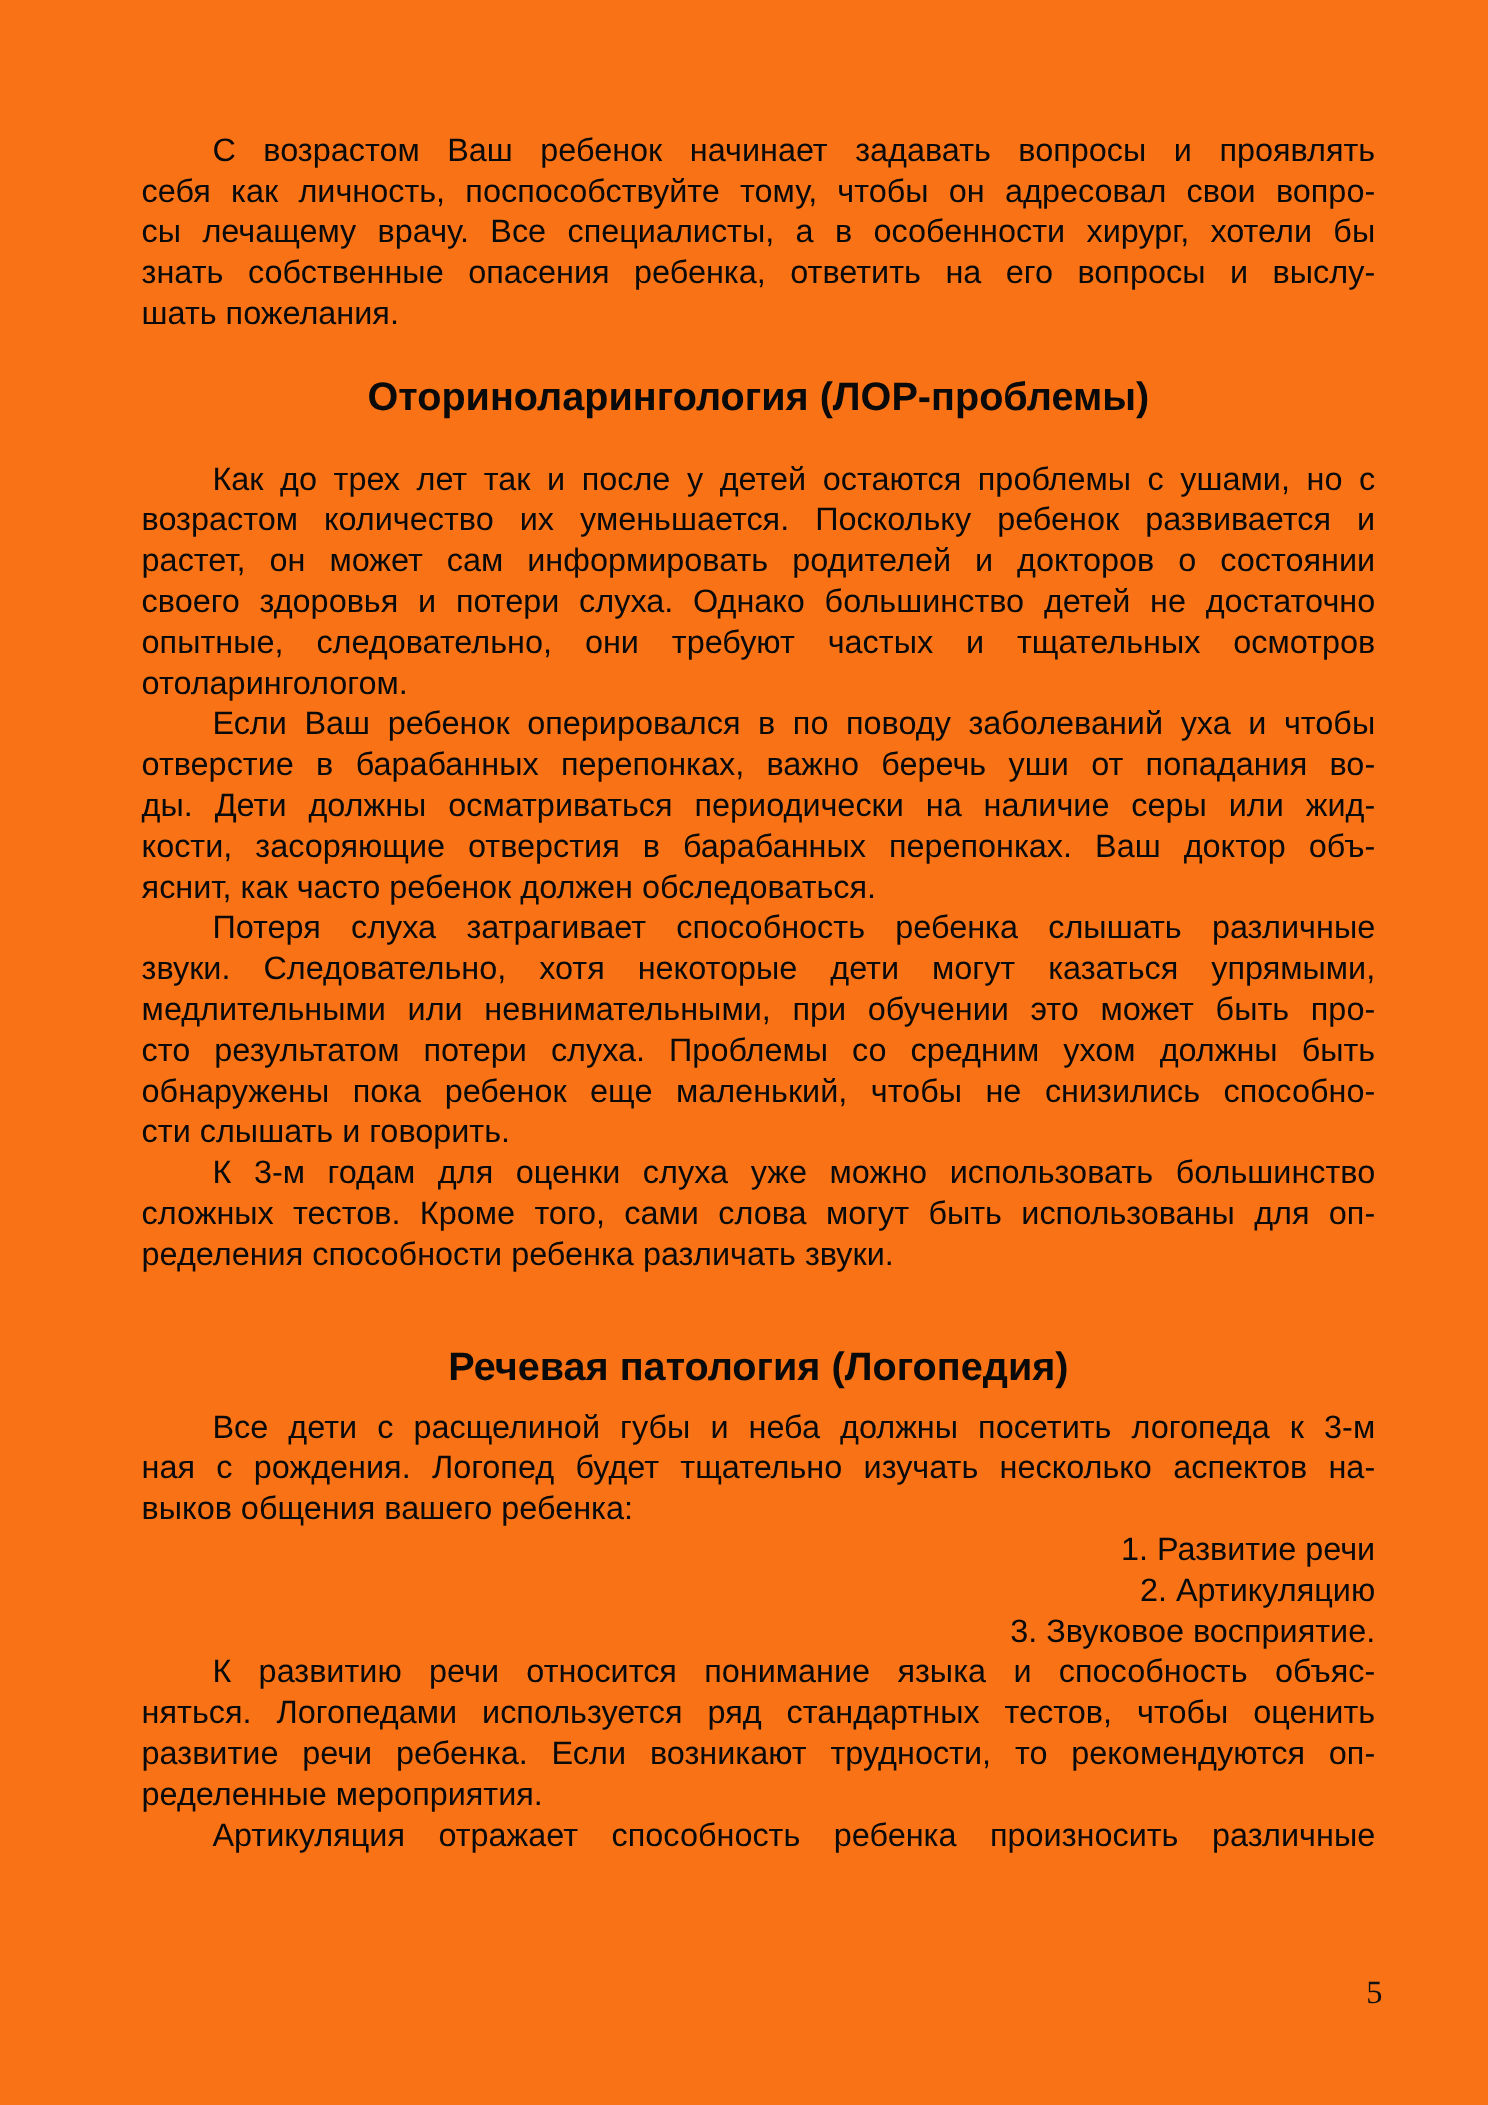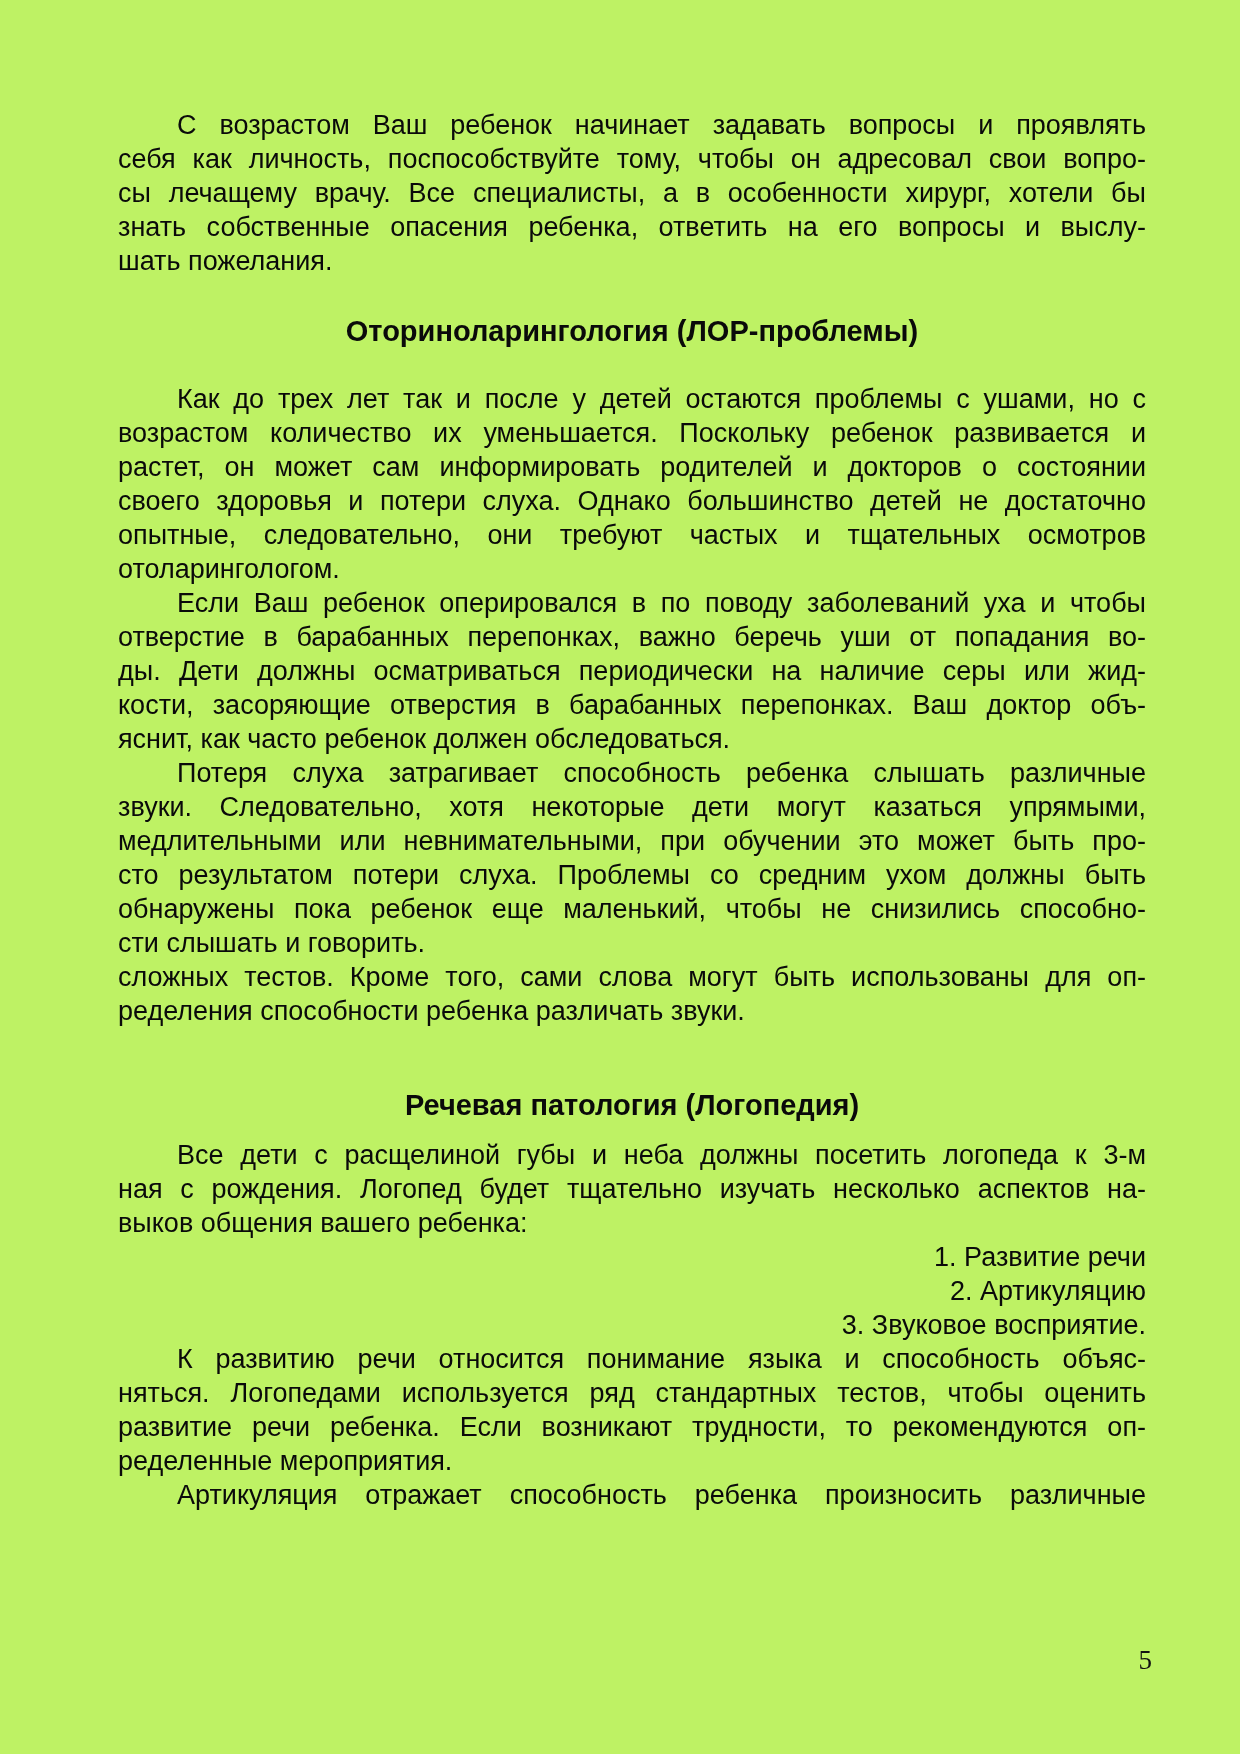--- a/index.html
+++ b/index.html
@@ -4,21 +4,21 @@
 <style>
   html, body {
     margin: 0;
     padding: 0;
     background: #ffffff;
   }
   .page {
     position: relative;
     width: 1240px;
     height: 1754px;
-    background: #bef264;
+    background: #f97316;
     color: #0a0a0a;
     font-family: "Liberation Sans", "DejaVu Sans", sans-serif;
     overflow: hidden;
   }
   .content {
     position: absolute;
     left: 118px;
     top: 108px;
     width: 1028px;
   }
@@ -33,21 +33,21 @@
     white-space: nowrap;
     overflow: visible;
   }
   .paragraph .line.first {
     text-indent: 59px;
   }
   .paragraph .line.last {
     text-align-last: left;
   }
   .heading {
-    font-size: 29px;
+    font-size: 33px;
     font-weight: bold;
     line-height: 34px;
     text-align: center;
   }
   .heading-1 {
     margin: 36px 0 34px 0;
   }
   .heading-2 {
     margin: 60px 0 16px 0;
   }
@@ -102,20 +102,21 @@
     <div class="paragraph">
         <div class="line first">Потеря слуха затрагивает способность ребенка слышать различные</div>
         <div class="line">звуки. Следовательно, хотя некоторые дети могут казаться упрямыми,</div>
         <div class="line">медлительными или невнимательными, при обучении это может быть про-</div>
         <div class="line">сто результатом потери слуха. Проблемы со средним ухом должны быть</div>
         <div class="line">обнаружены пока ребенок еще маленький, чтобы не снизились способно-</div>
         <div class="line last">сти слышать и говорить.</div>
       </div>
 
     <div class="paragraph">
+        <div class="line first">К 3-м годам для оценки слуха уже можно использовать большинство</div>
         <div class="line">сложных тестов. Кроме того, сами слова могут быть использованы для оп-</div>
         <div class="line last">ределения способности ребенка различать звуки.</div>
       </div>
 
     <div class="heading heading-2">Речевая патология (Логопедия)</div>
 
     <div class="paragraph">
         <div class="line first">Все дети с расщелиной губы и неба должны посетить логопеда к 3-м</div>
         <div class="line">ная с рождения. Логопед будет тщательно изучать несколько аспектов на-</div>
         <div class="line last">выков общения вашего ребенка:</div>

